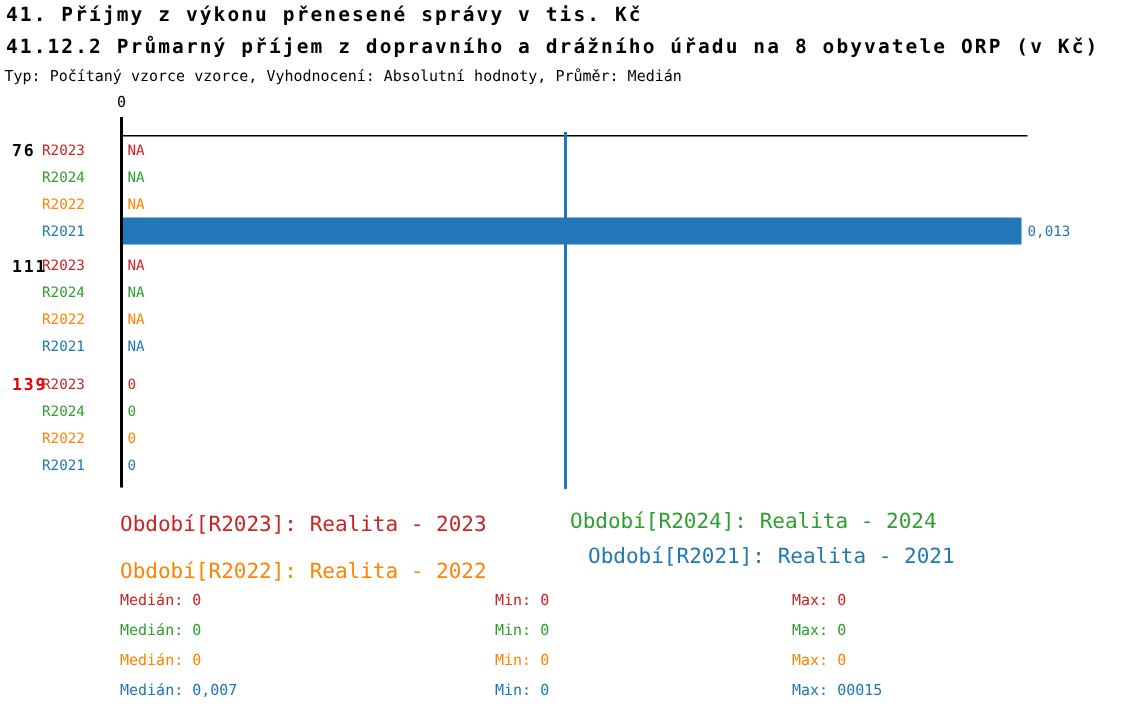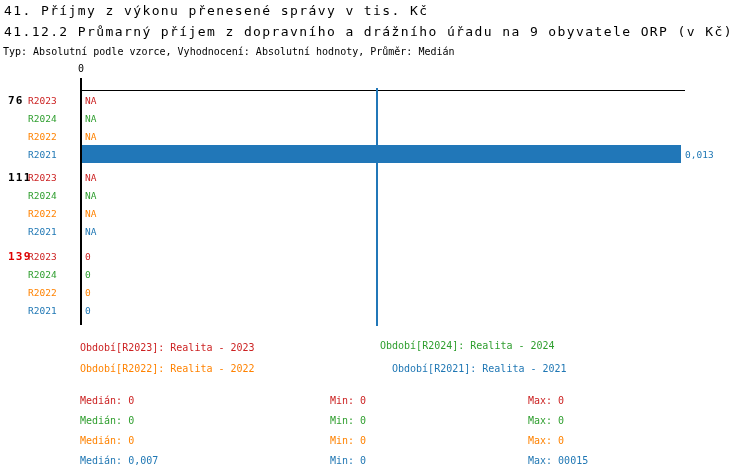--- a/index.html
+++ b/index.html
@@ -1,56 +1,56 @@
 <!DOCTYPE html>
 <html><head>
 <meta charset="utf-8">
 <style>
   html,body{margin:0;padding:0}
   body{
     width:750px;height:476px;background:#ffffff;position:relative;overflow:hidden;
     font-family:"DejaVu Sans Mono","Liberation Mono",monospace;color:#000;
   }
-  .title{position:absolute;left:4px;font-weight:normal;font-size:13px;letter-spacing:1.4px;white-space:nowrap;color:#000}
+  .title{position:absolute;left:4px;font-weight:bold;font-size:13px;letter-spacing:1.4px;white-space:nowrap;color:#000}
   .t1{top:3px}
   .t2{top:24px}
   .meta{position:absolute;left:3px;top:46px;font-size:10px;white-space:nowrap;color:#000}
 
   
   .tick0{position:absolute;left:74px;top:63px;width:14px;text-align:center;font-size:10px;color:#000}
   .vaxis{position:absolute;left:80px;top:78px;width:2px;height:247px;background:#000}
   .hline{position:absolute;left:81px;top:90px;width:604px;height:1px;background:#000}
   .gline{position:absolute;left:376px;top:88px;width:2px;height:238px;background:#2177b8}
 
   
   .row{position:absolute;left:0;width:646px;height:18px;line-height:18px;font-size:9.5px;white-space:nowrap}
   .glabel{position:absolute;left:8px;font-weight:bold;font-size:11px;letter-spacing:1.2px;color:#000}
   .glabel.alert{color:#e00000}
   .slabel{position:absolute;left:28px}
   .val{position:absolute;left:85px}
   .bar{position:absolute;left:82px;top:145px;width:599px;height:18px;background:#2177b8}
   .barval{position:absolute;left:685px;top:146px;height:18px;line-height:18px;font-size:9.5px;white-space:nowrap}
 
   
-  .li{position:absolute;font-size:10px;white-space:nowrap}
+  .li{position:absolute;font-size:14px;white-space:nowrap}
   .stat-row{position:absolute;left:0;width:708px;height:14px;line-height:14px;font-size:10px}
   .st{position:absolute;white-space:nowrap}
   .med{left:80px}.mn{left:330px}.mx{left:528px}
 
   .cr23{color:#cc2222}
   .cr24{color:#2e9e2e}
   .cr22{color:#ff8200}
   .cr21{color:#1f77b4}
 </style>
 </head>
 <body>
 
 <div class="title t1">41. Příjmy z výkonu přenesené správy v tis. Kč</div>
-<div class="title t2">41.12.2 Průmarný příjem z dopravního a drážního úřadu na 9 obyvatele ORP (v Kč)</div>
-<div class="meta">Typ: Absolutní podle vzorce, Vyhodnocení: Absolutní hodnoty, Průměr: Medián</div>
+<div class="title t2">41.12.2 Průmarný příjem z dopravního a drážního úřadu na 8 obyvatele ORP (v Kč)</div>
+<div class="meta">Typ: Počítaný vzorce vzorce, Vyhodnocení: Absolutní hodnoty, Průměr: Medián</div>
 
 <div>
   <div class="tick0">0</div>
   <div class="vaxis"></div>
   <div class="hline"></div>
   <div class="gline"></div>
 
   <div class="row" style="top:92px">
     <span class="glabel">76</span>
     <span class="slabel cr23">R2023</span>
@@ -103,21 +103,21 @@
   </div>
   <div class="row" style="top:302px">
     <span class="slabel cr21">R2021</span>
     <span class="val cr21">0</span>
   </div>
 </div>
 
 <div>
   <span class="li cr23" style="left:80px;top:342px">Období[R2023]: Realita - 2023</span>
   <span class="li cr24" style="left:380px;top:340px">Období[R2024]: Realita - 2024</span>
-  <span class="li cr22" style="left:80px;top:363px">Období[R2022]: Realita - 2022</span>
+  <span class="li cr22" style="left:80px;top:373px">Období[R2022]: Realita - 2022</span>
   <span class="li cr21" style="left:392px;top:363px">Období[R2021]: Realita - 2021</span>
 </div>
 
 <div>
   <div class="stat-row cr23" style="top:394px">
     <span class="st med">Medián: 0</span>
     <span class="st mn">Min: 0</span>
     <span class="st mx">Max: 0</span>
   </div>
   <div class="stat-row cr24" style="top:414px">

